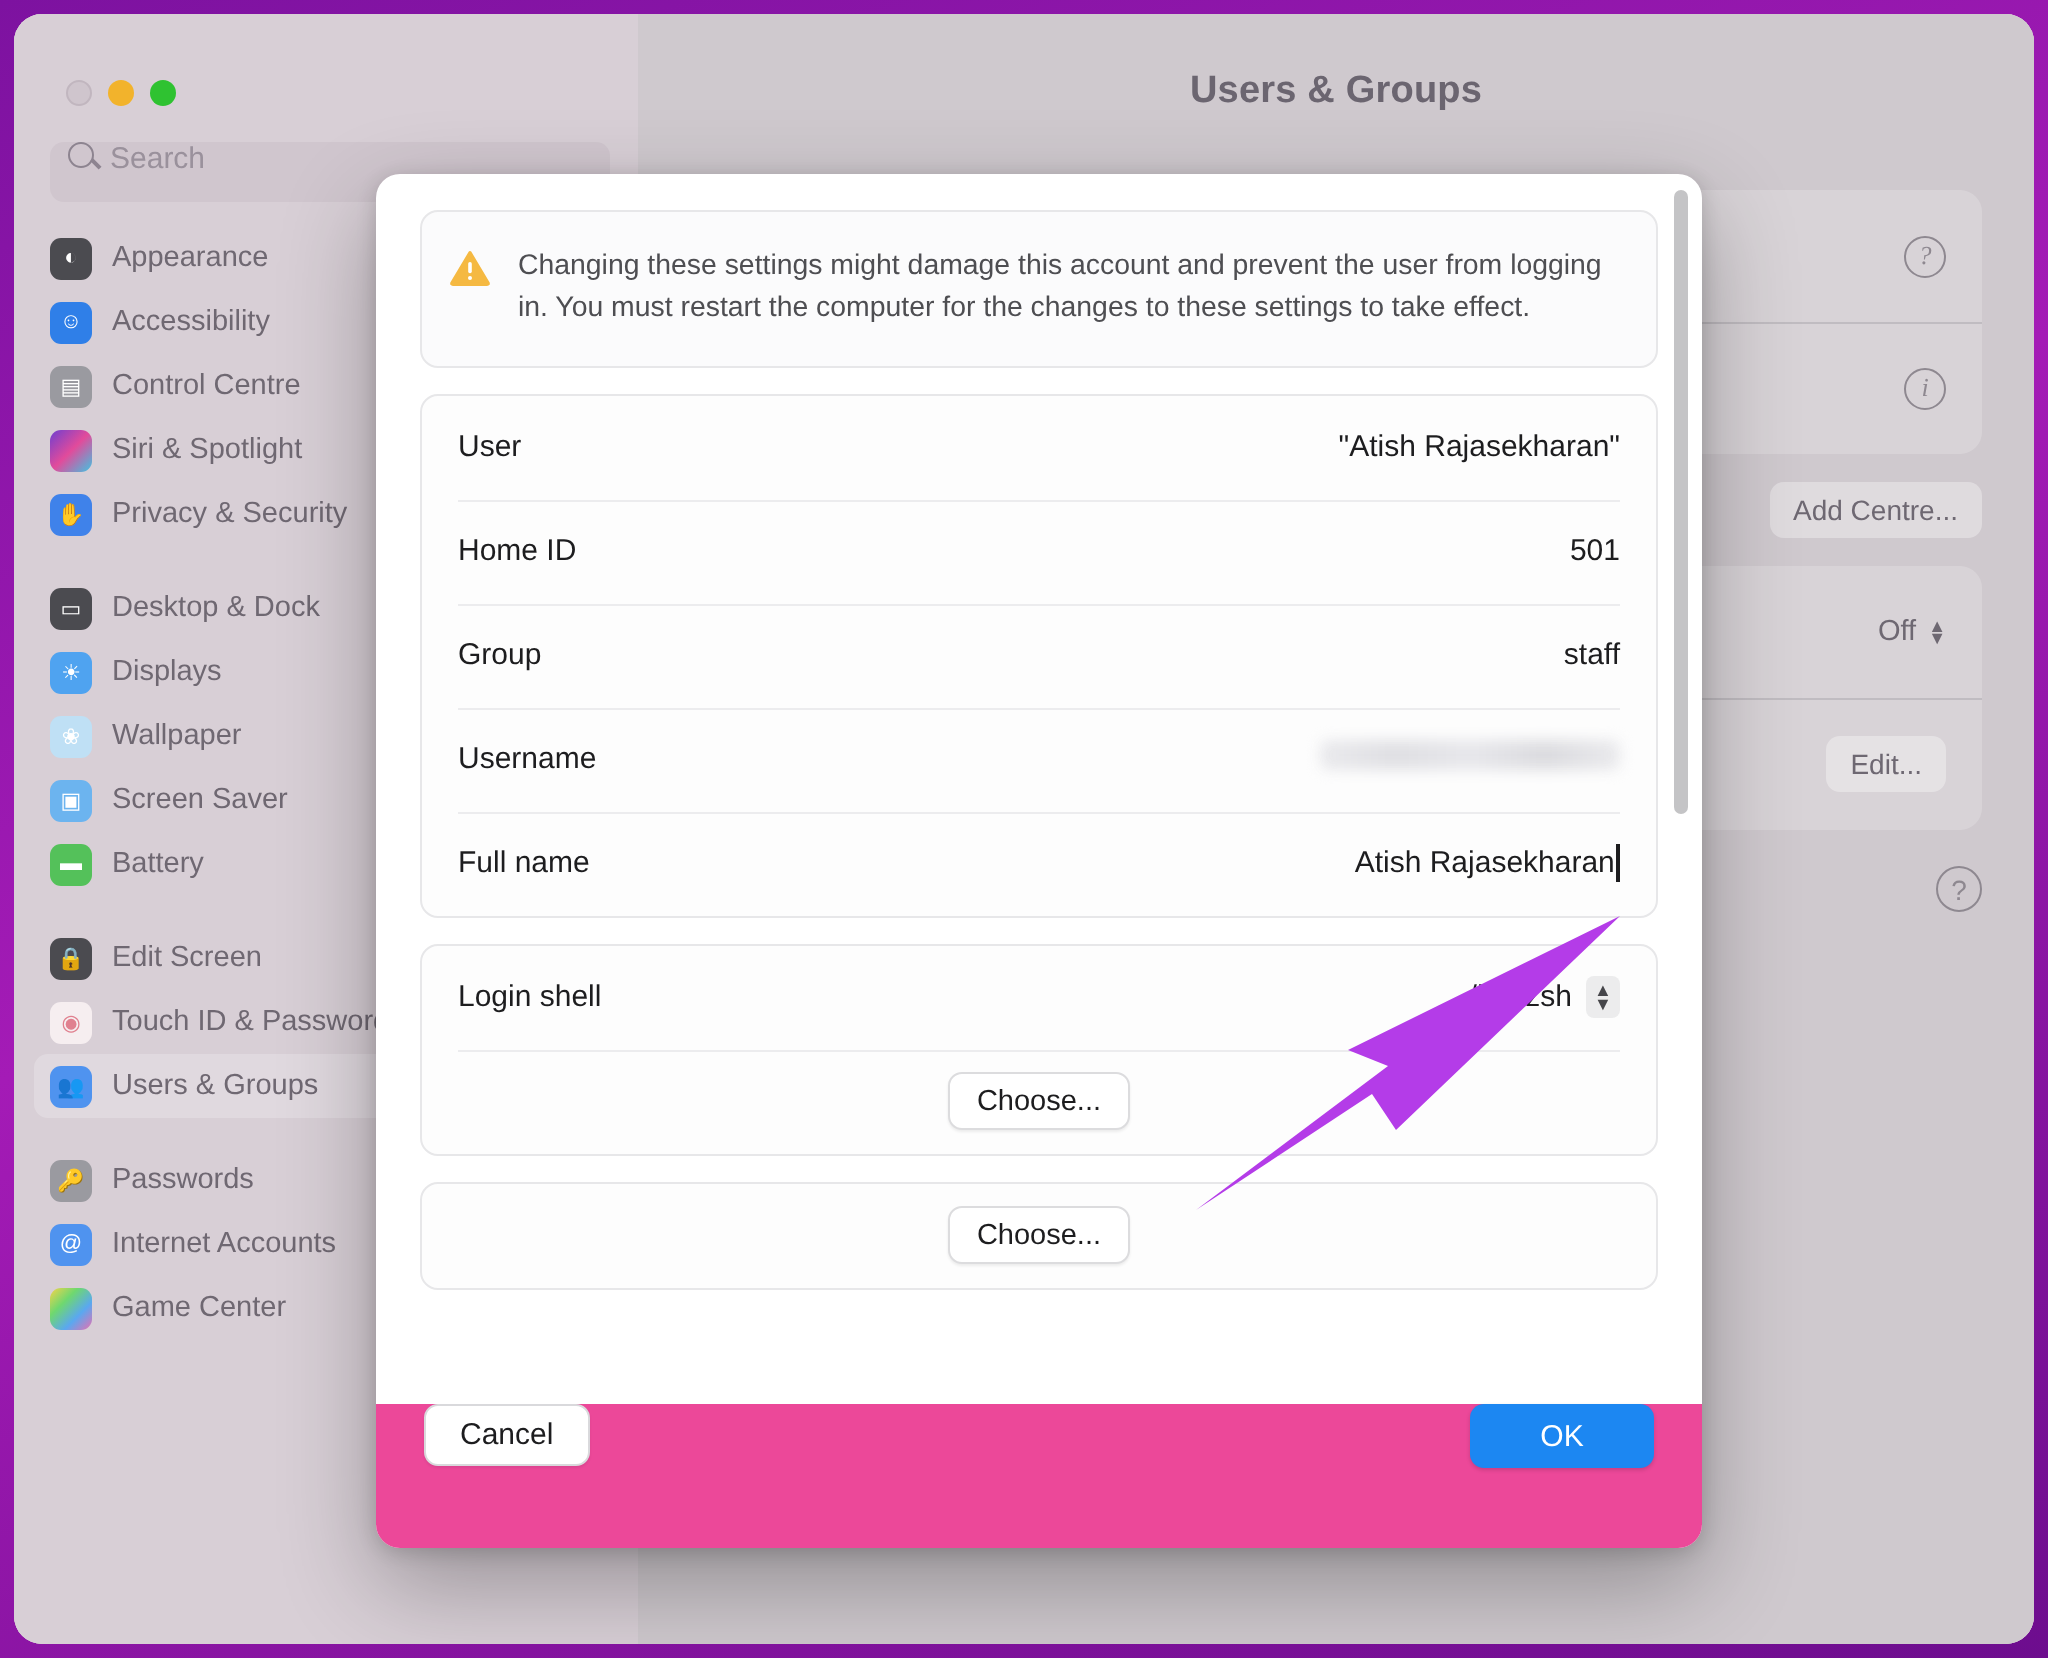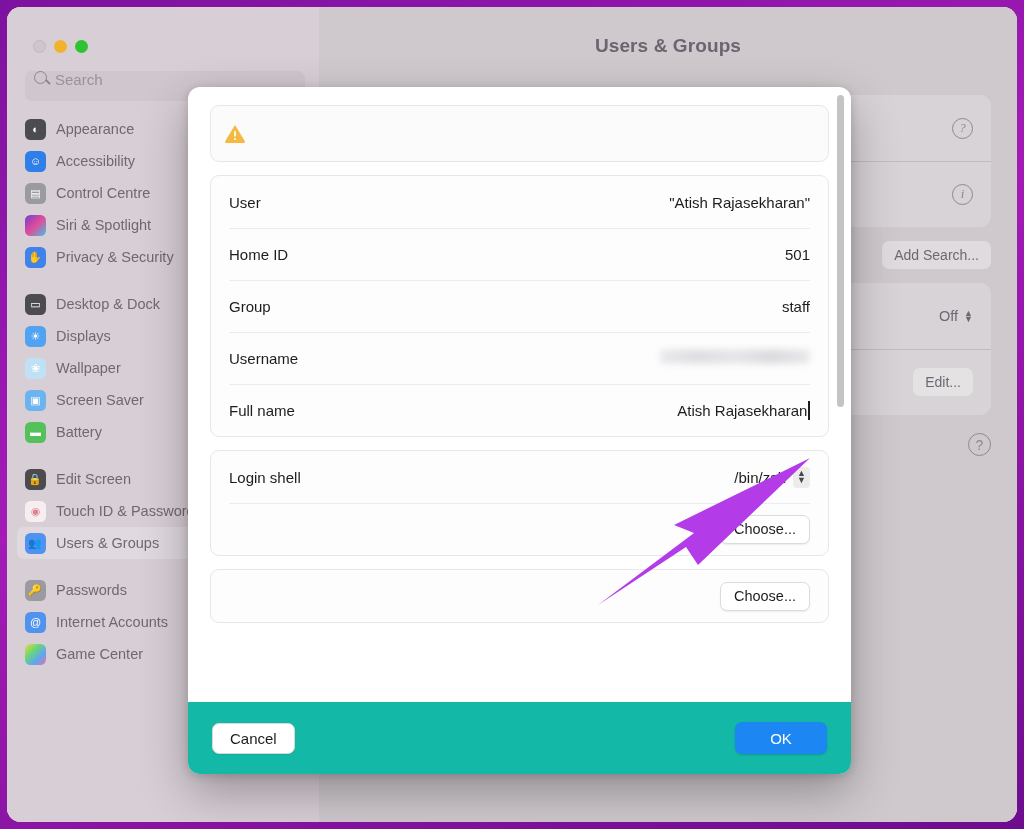--- a/index.html
+++ b/index.html
@@ -274,21 +274,21 @@
     background: #ececed;
     display: inline-flex; flex-direction: column;
     align-items: center; justify-content: center;
     margin-left: 7px;
     line-height: 7px;
     color: #46464a;
     font-size: 9px;
   }
   .row-popup { display: flex; align-items: center; }
 
-  .row.button-row { height: 52px; justify-content: flex-end; }
+  .row.button-row { height: 52px; justify-content: center; }
   .sheet-btn {
     background: #fff;
     border: 1px solid #dcdcde;
     border-radius: 7px;
     height: 29px;
     padding: 0 13px;
     font-size: 14.5px;
     color: #1d1d1f;
     font-family: inherit;
     box-shadow: 0 1px 1.5px rgba(0,0,0,.07);
@@ -303,24 +303,23 @@
     height: 312px;
     border-radius: 4px;
     background: #c4c4c6;
   }
 
   
   #sheet-footer {
     height: 72px;
     flex: none;
     display: flex;
-    align-items: center;
     justify-content: space-between;
     padding: 0 24px;
-    background: #14b8a6;
+    background: #ec4899;
   }
   #cancel-button {
     background: #fff;
     border: 1px solid #d9d9dc;
     border-radius: 7px;
     height: 31px;
     padding: 0 17px;
     font-size: 15px;
     color: #1d1d1f;
     font-family: inherit;
@@ -453,21 +452,21 @@
         <div class="bg-card">
           <div class="bg-row">
             <span class="info-circle">?</span>
           </div>
           <div class="bg-row">
             <span class="info-circle">i</span>
           </div>
         </div>
 
         <div class="bg-right">
-          <button class="bg-btn">Add Search...</button>
+          <button class="bg-btn">Add Centre...</button>
         </div>
 
         <div class="bg-card" style="margin-top:14px;">
           <div class="bg-row">
             <span class="popup-val">
               <span>Off</span>
               <span class="stepper-glyph">
                   <span>▲</span>
                   <span>▼</span>
                 </span>
@@ -489,20 +488,21 @@
       <div id="sheet-scroll">
 
         <div class="panel" id="warning-panel">
           <span class="warn-tri">
             <svg width="20" height="18" viewBox="0 0 20 18">
               <path d="M10 1.3 L19 16.4 Q19.4 17.2 18.5 17.2 L1.5 17.2 Q0.6 17.2 1 16.4 Z" fill="#f5b942" stroke="#f5b942" stroke-width="1.6" stroke-linejoin="round"></path>
               <rect x="9.1" y="6" width="1.8" height="5.6" rx=".9" fill="#fff"></rect>
               <circle cx="10" cy="14" r="1" fill="#fff"></circle>
             </svg>
           </span>
+          <div id="warning-text">Changing these settings might damage this account and prevent the user from logging in. You must restart the computer for the changes to these settings to take effect.</div>
         </div>
 
         <div class="panel" id="fields-panel">
             <div class="row">
               <span class="row-label">User</span>
               <span class="row-value">"Atish Rajasekharan"</span>
             </div>
             <div class="row">
               <span class="row-label">Home ID</span>
               <span class="row-value">501</span>

